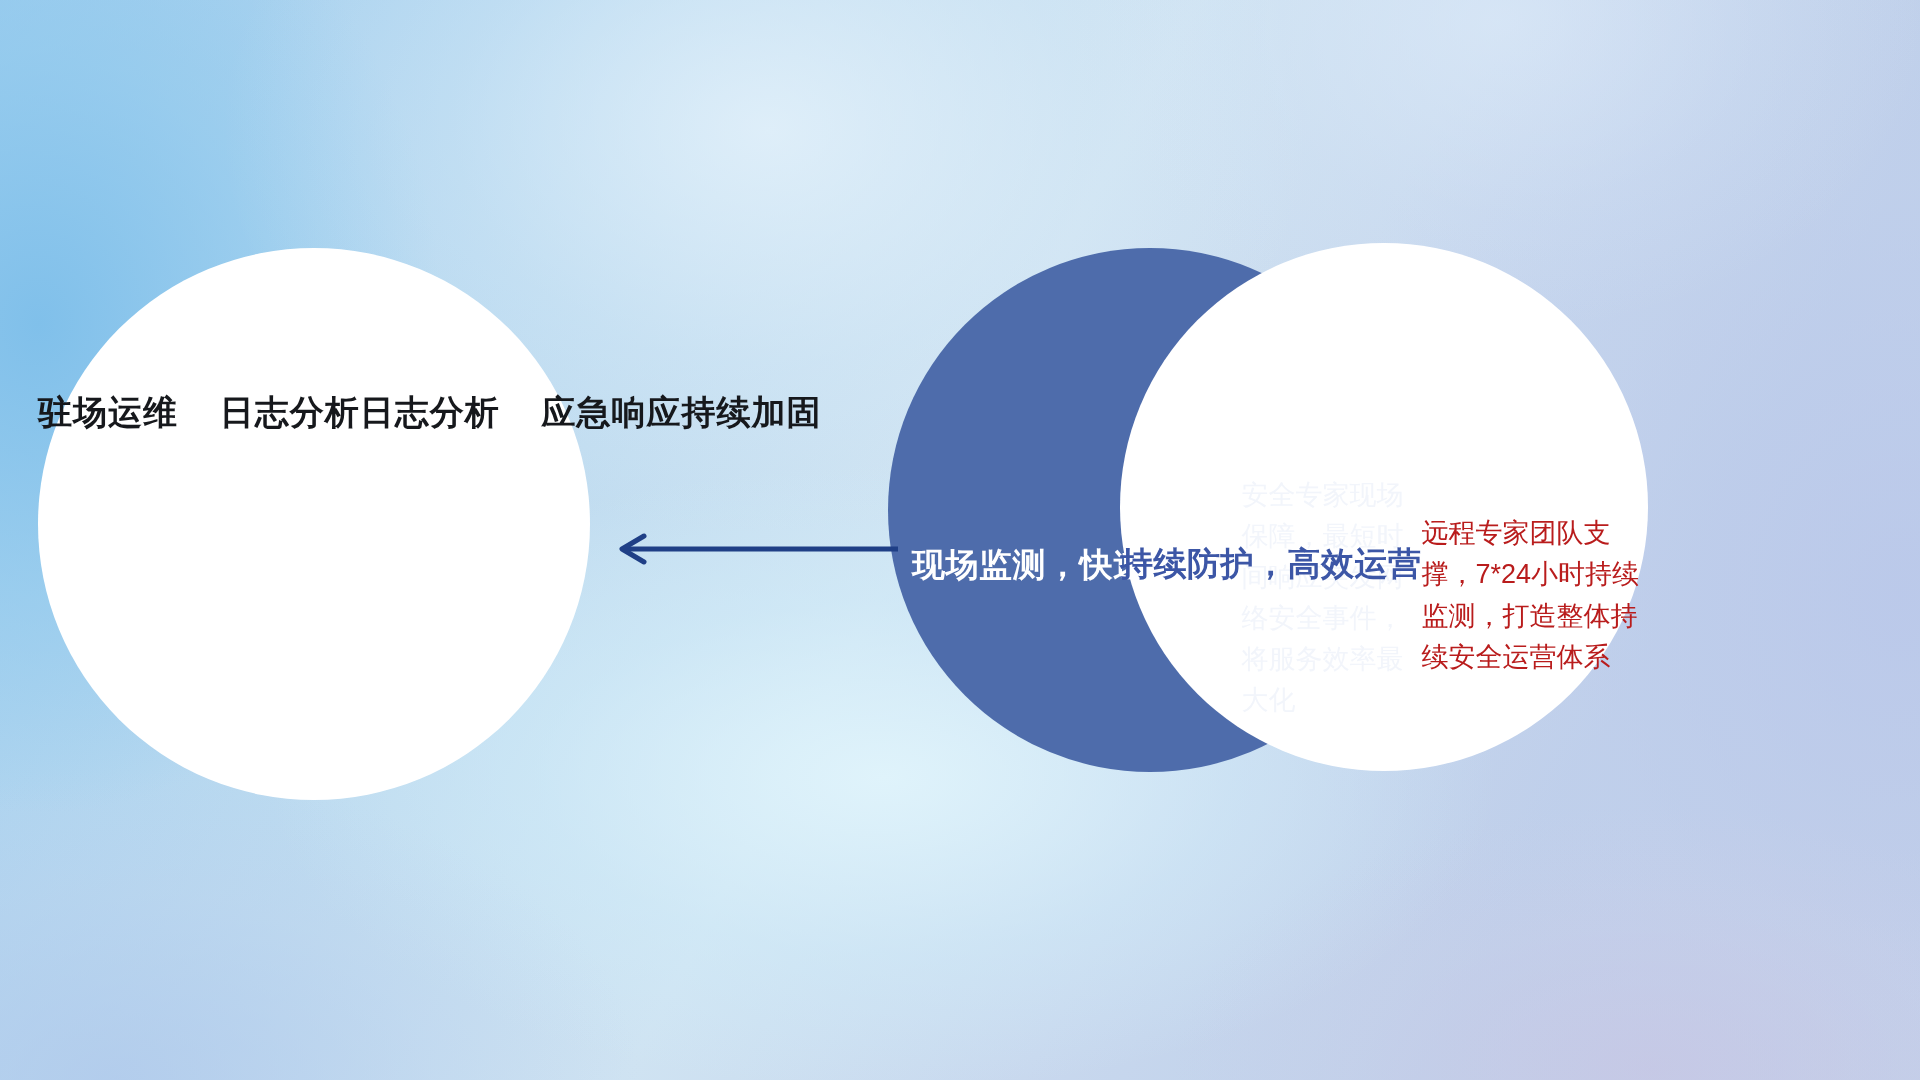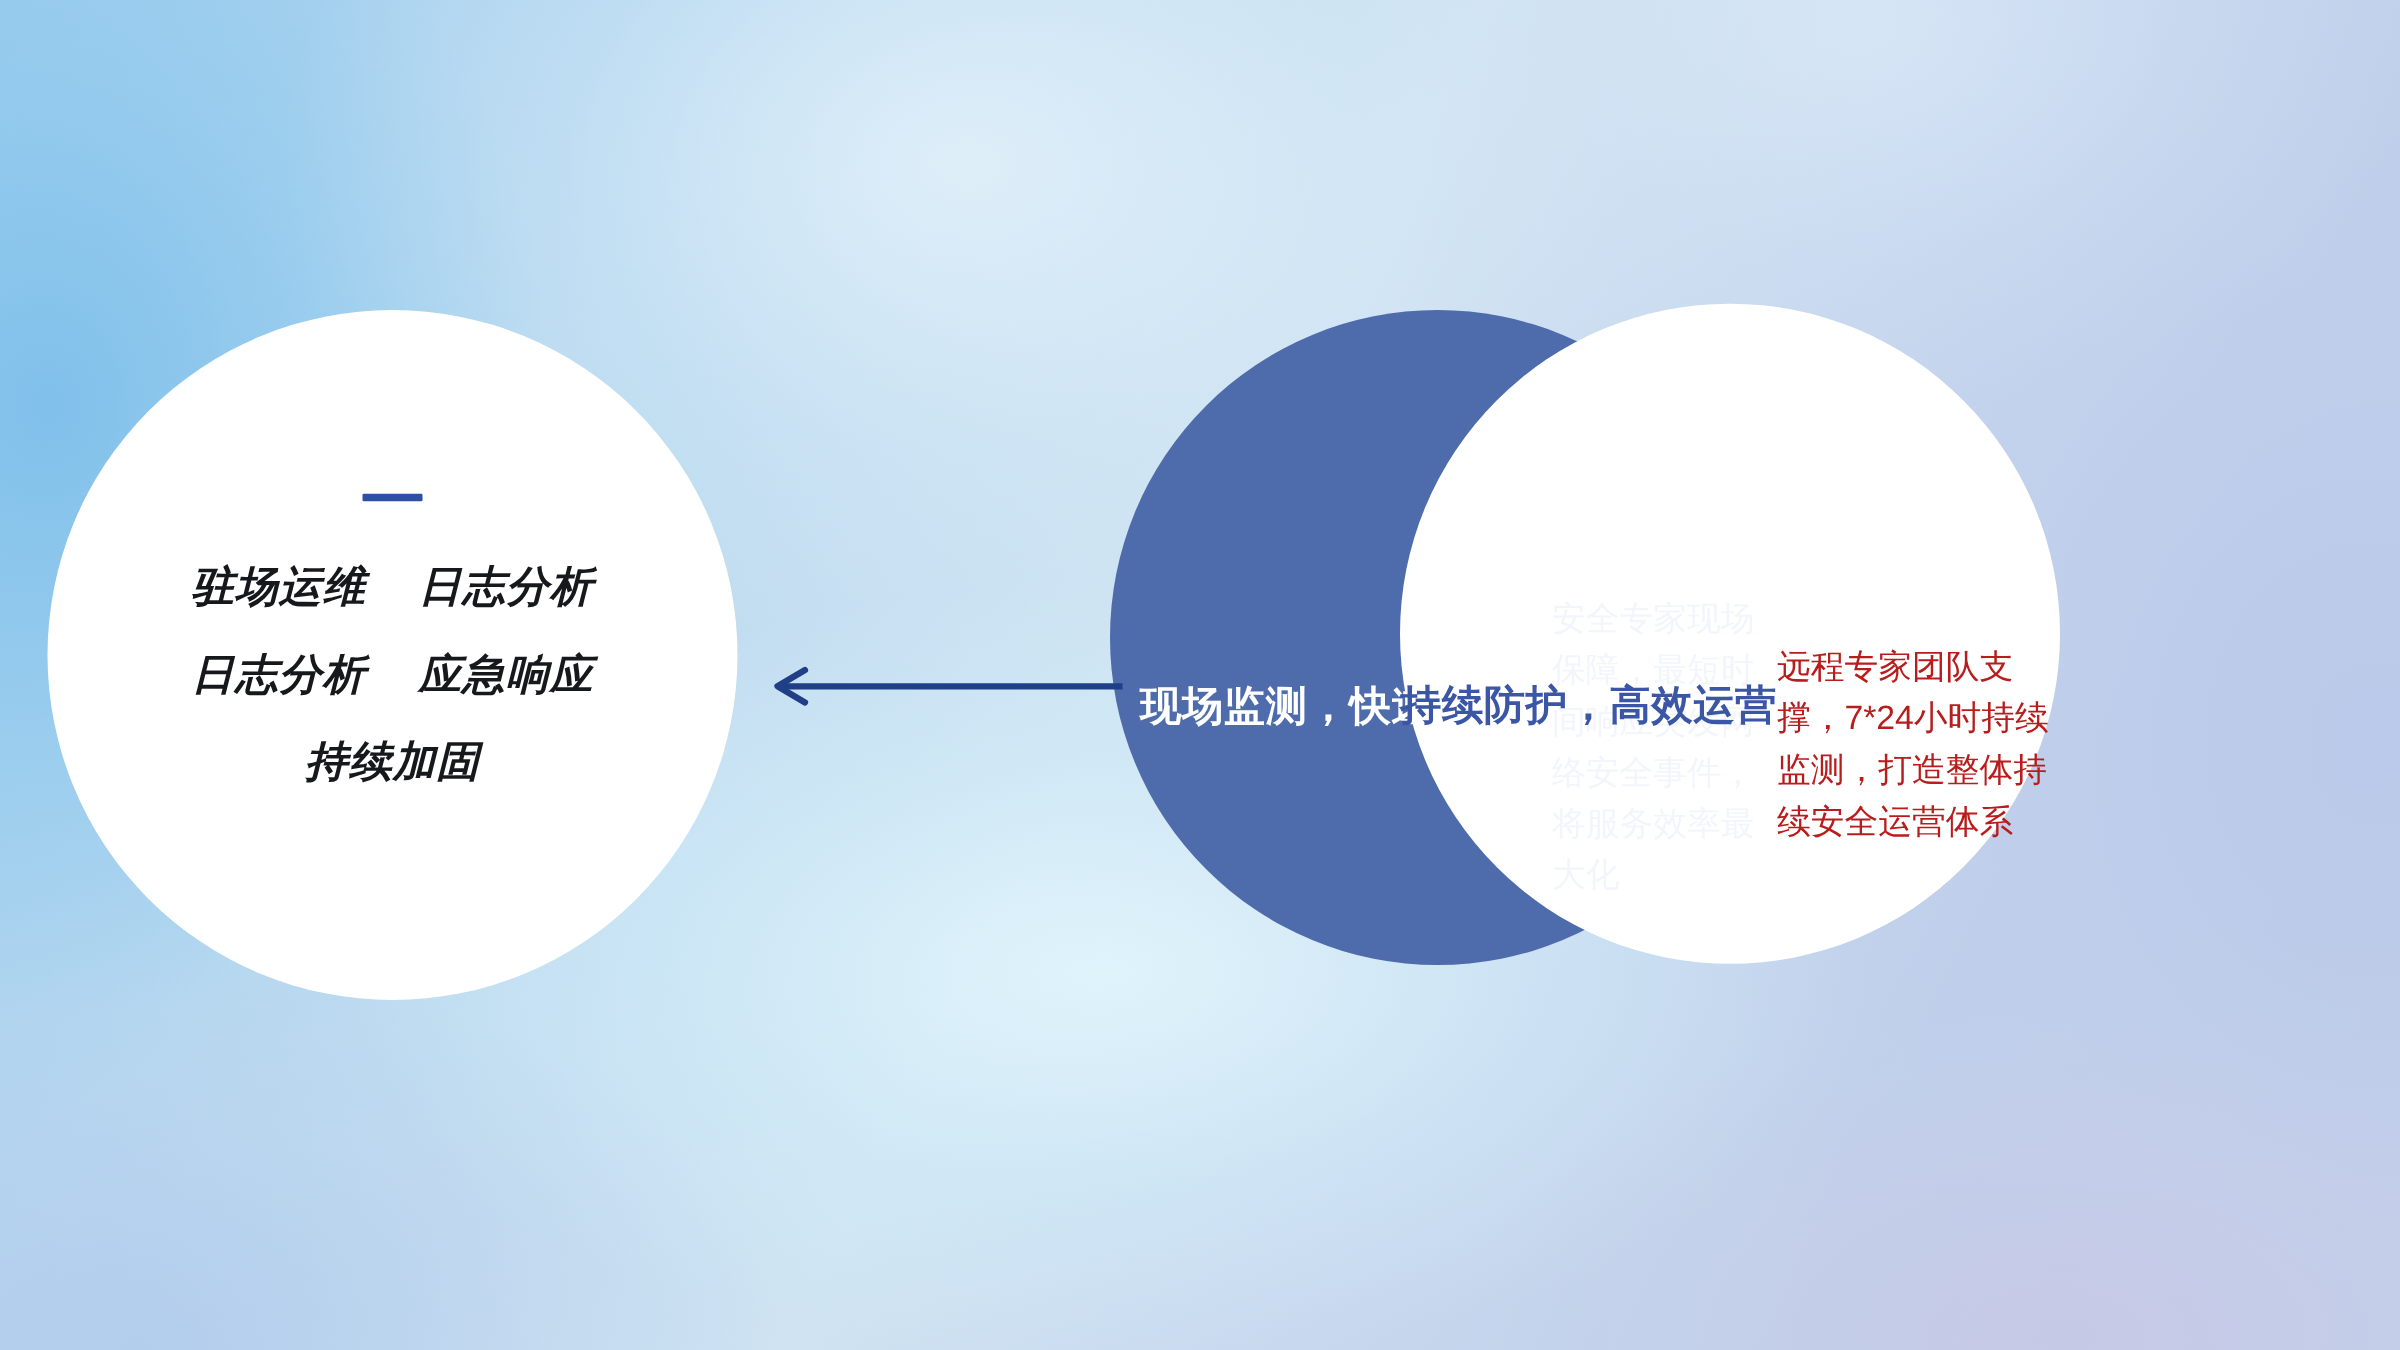--- a/index.html
+++ b/index.html
@@ -99,26 +99,25 @@
     z-index: 5;
   }
 
   
   .left-content {
     position: absolute;
     left: 38px; top: 248px;
     width: 552px; height: 552px;
     z-index: 6;
     display: flex;
-    flex-direction: column;
-    align-items: center;
+    flex-direction: row;
+    align-items: flex-start;
     justify-content: flex-start;
     padding-top: 147px;
     box-sizing: border-box;
-    font-style: italic;
   }
   .divider-dash {
     width: 48px;
     height: 6px;
     background: #2b50a4;
     border-radius: 1px;
     margin-bottom: 52px;
   }
   .kw-line {
     font-size: 34px;

